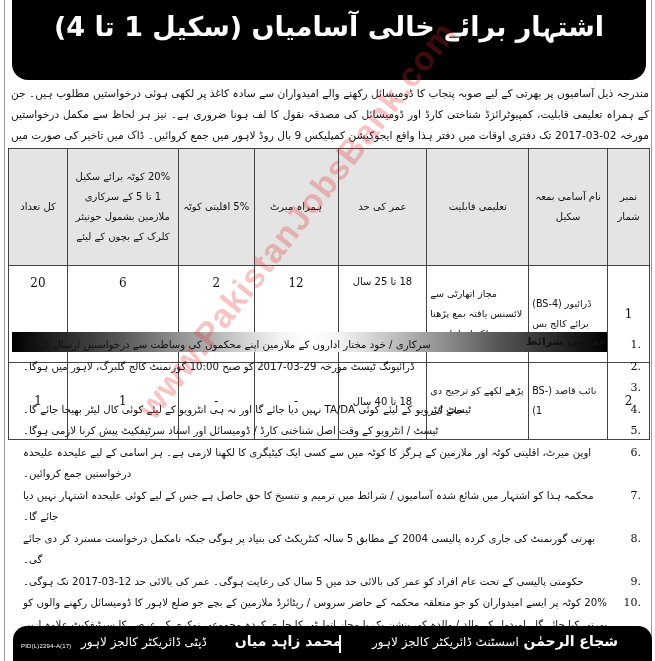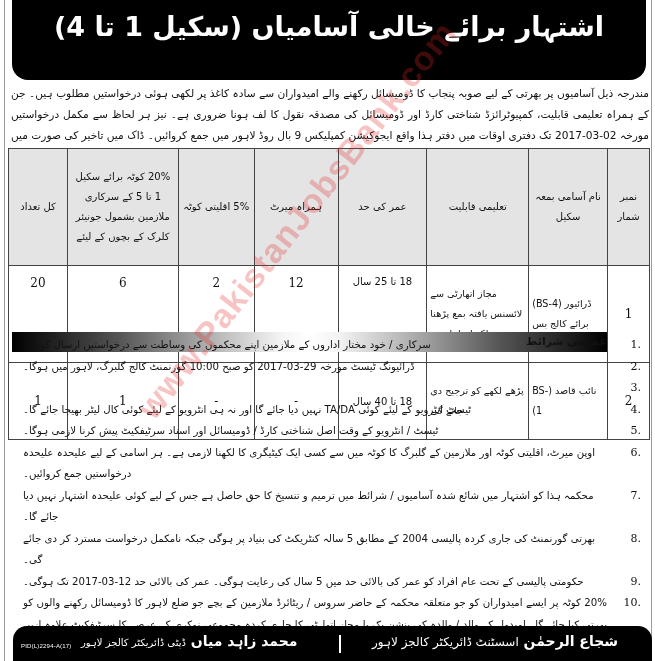--- a/index.html
+++ b/index.html
@@ -81,21 +81,21 @@
     .footer-sig1 {
       position: absolute; right: 34px; top: 7px; font-size: 14px; font-weight: bold; direction: rtl;
     }
     .footer-sig1 .role { font-weight: normal; font-size: 12px; }
     .footer-sep {
       position: absolute; left: 326px; top: 9px; width: 2px; height: 18px; background: #fff;
     }
     .footer-sig2 {
       position: absolute; left: 68px; top: 7px; font-size: 14px; font-weight: bold; direction: rtl;
     }
-    .footer-sig2 .role { font-weight: normal; font-size: 10px; margin-right: 0; }
+    .footer-sig2 .role { font-weight: normal; font-size: 12px; margin-right: 23px; }
     .footer-ref {
       position: absolute; left: 8px; top: 17px; font-family: "Liberation Sans", sans-serif;
       font-size: 6px; letter-spacing: 0.2px; color: #fff;
     }
 
     
     .watermark {
       position: absolute; left: 140px; top: 395px;
       transform: rotate(-52deg); transform-origin: left center;
       font-family: "Liberation Sans", sans-serif; font-size: 34px; font-weight: bold;
@@ -183,21 +183,21 @@
     <div class="cond">
       <span class="cond-num">4.</span>
       <span class="cond-text">ٹیسٹ انٹرویو کے لیئے کوئی TA/DA نہیں دیا جائے گا اور نہ ہی انٹرویو کے لیئے کوئی کال لیٹر بھیجا جائے گا۔</span>
     </div>
     <div class="cond">
       <span class="cond-num">5.</span>
       <span class="cond-text">ٹیسٹ / انٹرویو کے وقت اصل شناختی کارڈ / ڈومیسائل اور اسناد سرٹیفکیٹ پیش کرنا لازمی ہوگا۔</span>
     </div>
     <div class="cond">
       <span class="cond-num">6.</span>
-      <span class="cond-text">اوپن میرٹ، اقلیتی کوٹہ اور ملازمین کے گلبرگ کا کوٹہ میں سے کسی ایک کیٹیگری کا لکھنا لازمی ہے۔ ہر اسامی کے لیے علیحدہ علیحدہ درخواستیں جمع کروائیں۔</span>
+      <span class="cond-text">اوپن میرٹ، اقلیتی کوٹہ اور ملازمین کے ہرگز کا کوٹہ میں سے کسی ایک کیٹیگری کا لکھنا لازمی ہے۔ ہر اسامی کے لیے علیحدہ علیحدہ درخواستیں جمع کروائیں۔</span>
     </div>
     <div class="cond">
       <span class="cond-num">7.</span>
       <span class="cond-text">محکمہ ہذا کو اشتہار میں شائع شدہ آسامیوں / شرائط میں ترمیم و تنسیخ کا حق حاصل ہے جس کے لیے کوئی علیحدہ اشتہار نہیں دیا جائے گا۔</span>
     </div>
     <div class="cond">
       <span class="cond-num">8.</span>
       <span class="cond-text">بھرتی گورنمنٹ کی جاری کردہ پالیسی 2004 کے مطابق 5 سالہ کنٹریکٹ کی بنیاد پر ہوگی جبکہ نامکمل درخواست مسترد کر دی جائے گی۔</span>
     </div>
     <div class="cond">

